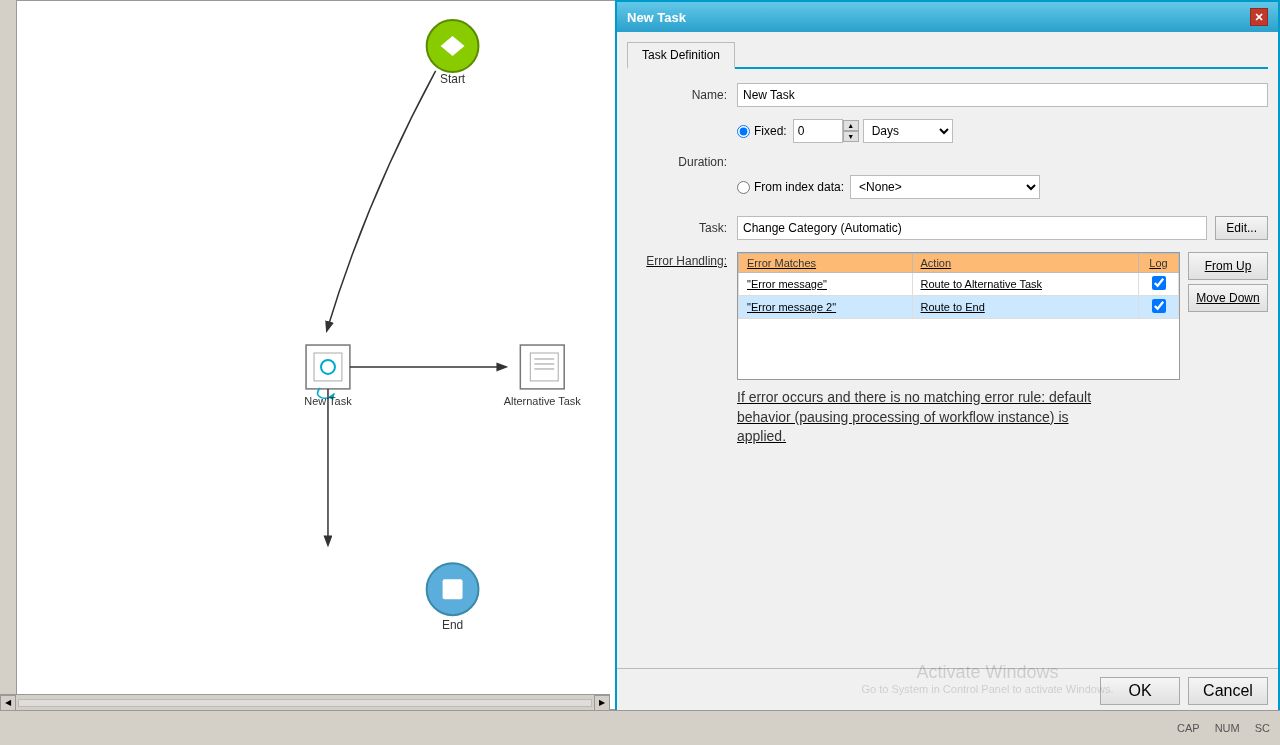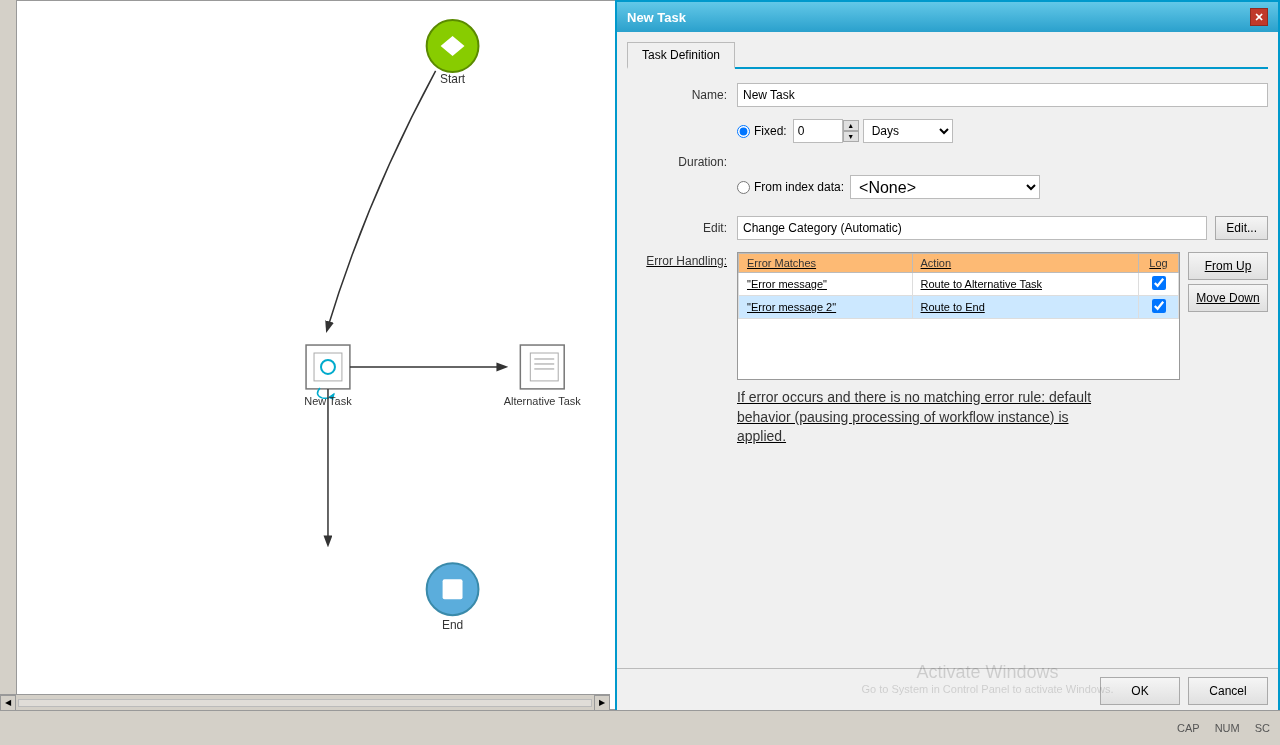--- a/index.html
+++ b/index.html
@@ -183,21 +183,21 @@
       font-size: 12px;
       background: white;
       padding: 0 4px;
       width: 90px;
     }
 
     .from-index-select {
       width: 190px;
       height: 24px;
       border: 1px solid #bbb;
-      font-size: 16px;
+      font-size: 12px;
       background: white;
       padding: 0 4px;
     }
 
     
     .type-input {
       flex: 1;
       height: 24px;
       border: 1px solid #bbb;
       padding: 2px 5px;
@@ -308,21 +308,21 @@
       justify-content: flex-end;
       padding: 8px 10px;
       border-top: 1px solid #bbb;
       gap: 8px;
       background: #f0f0f0;
     }
 
     .footer-btn {
       width: 80px;
       height: 28px;
-      font-size: 12px;
+      font-size: 16px;
       background: linear-gradient(to bottom, #f5f5f5, #e0e0e0);
       border: 1px solid #aaa;
       cursor: pointer;
     }
 
     
     .status-bar {
       position: absolute;
       bottom: 0;
       left: 0;
@@ -491,21 +491,21 @@
             <span>From index data:</span>
           </label>
           <select class="from-index-select">
             <option>&lt;None&gt;</option>
           </select>
         </div>
       </div>
     </div>
 
     <div class="form-row">
-      <span class="form-label">Edit:</span>
+      <span class="form-label">Task:</span>
       <input type="text" class="type-input" value="Change Category (Automatic)" style="">
       <button class="edit-btn">Edit...</button>
     </div>
 
     <div class="error-form-row">
       <span class="error-label">Error Handling:</span>
       <div class="error-table-wrapper">
         <div style="display:flex; align-items:flex-start;">
           <div class="error-table-container" style="flex:1;">
             <table class="error-table">

